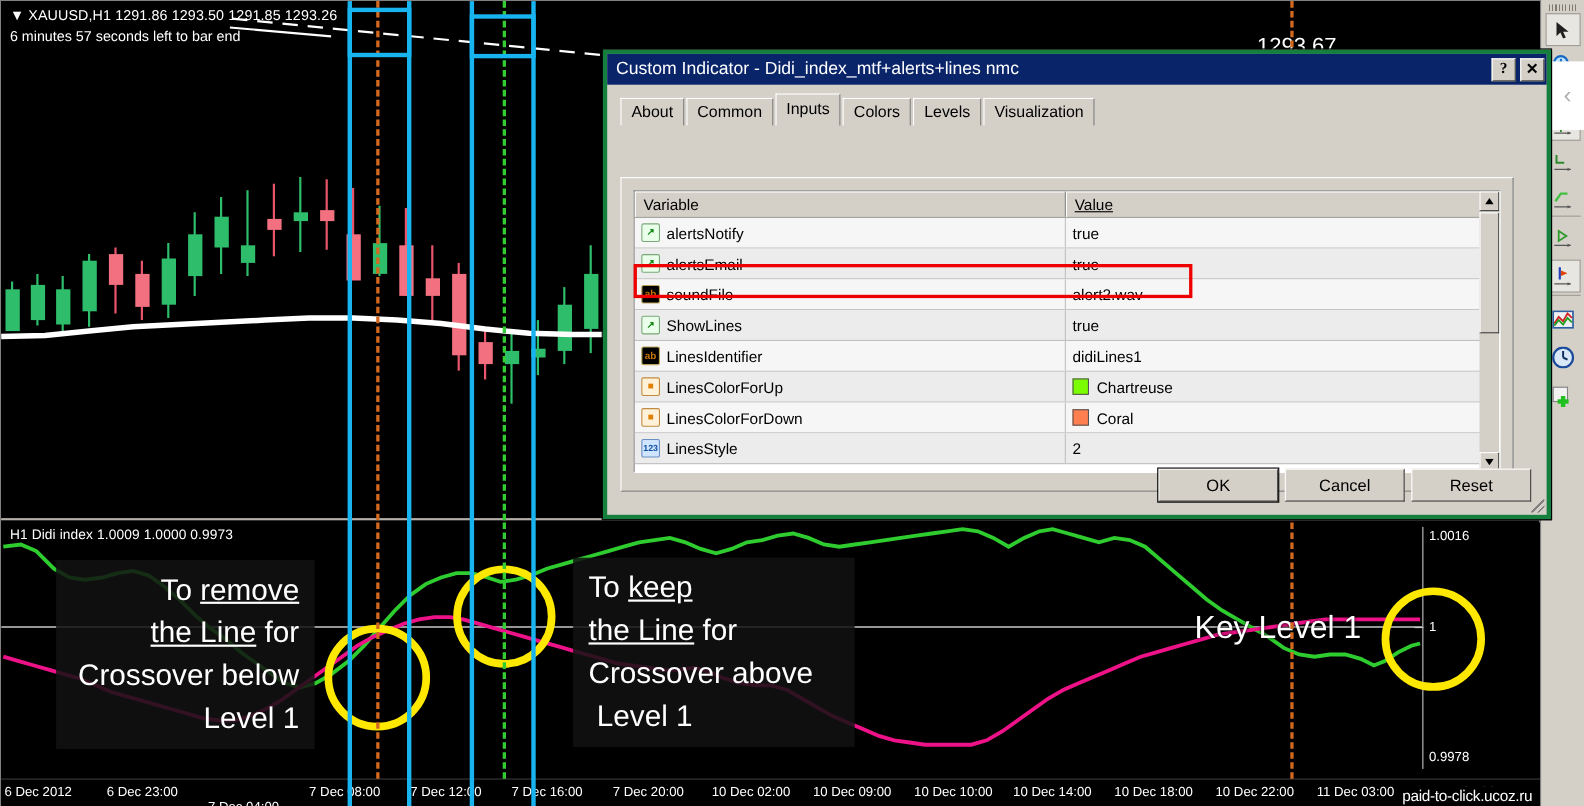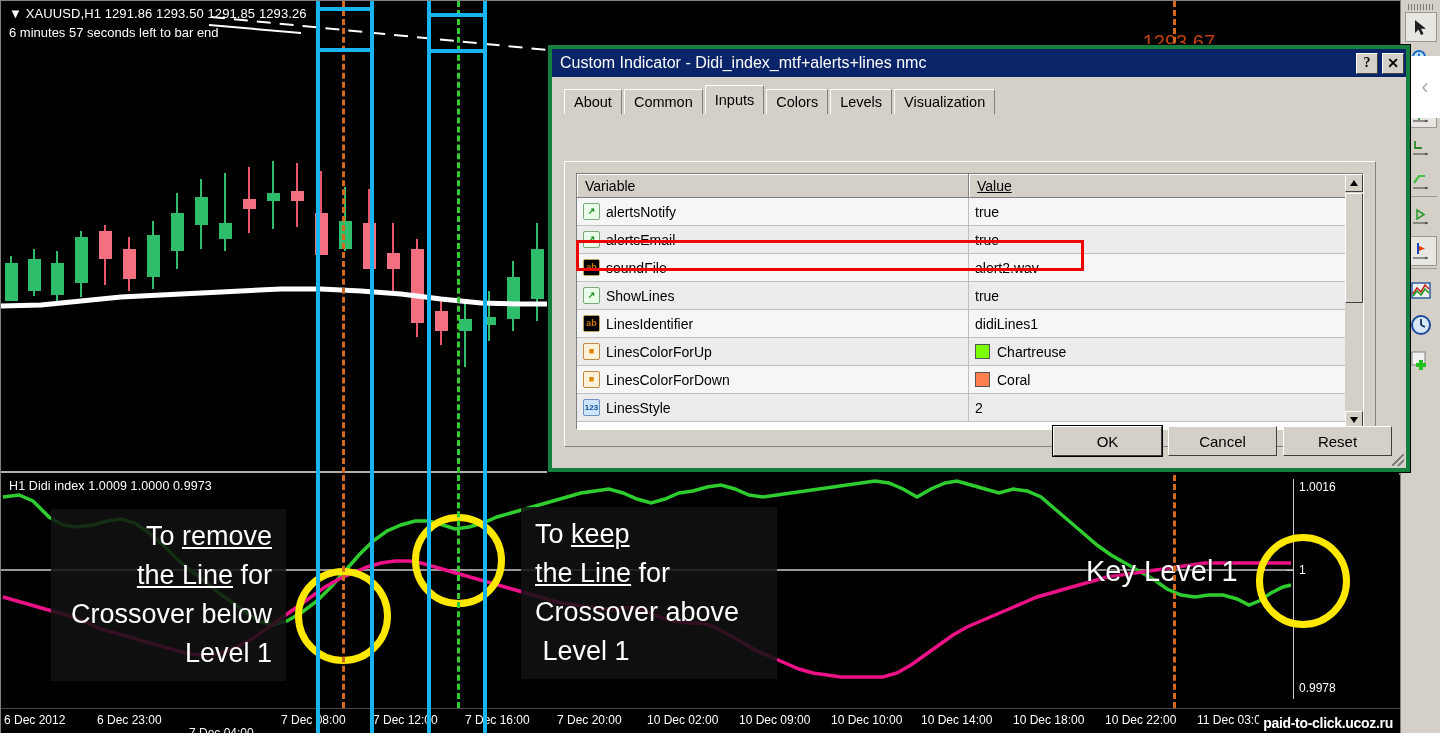--- a/index.html
+++ b/index.html
@@ -49,21 +49,21 @@
   .cyan-box {
     position:absolute; border:4px solid #18b4f0; pointer-events:none;
   }
 
   .vline-dash {
     position: absolute; width: 0; border-left: 3px dashed #d2691e;
   }
   .vline-dash.green { border-left: 3px dashed #33cc33; }
 
   .price-label {
-    position: absolute; color: #c2410c; font-size: 20px;
+    position: absolute; color: #ffffff; font-size: 20px;
     font-family: "Liberation Sans", sans-serif;
   }
 
   
   .scale-line { position:absolute; background:#c8c8c8; }
   .scale-txt { position:absolute; color:#fff; font-size:12px; white-space:nowrap; }
 
   
   .callout {
     position: absolute; background: rgba(18,18,18,0.86);
@@ -79,21 +79,21 @@
   }
   .yellow-circle {
     position: absolute; border: 7px solid #ffe800; border-radius: 50%;
     background: transparent;
   }
 
   .tick-label { position:absolute; font-size:12px; color:#fff; white-space:nowrap; }
 
   .watermark {
     position:absolute; background:#000; color:#fff;
-    font-size:14px; font-weight:bold; padding:0 4px;
+    font-size:14px; font-weight:normal; padding:0 4px;
     font-family:"Liberation Sans", sans-serif; letter-spacing:-0.3px;
   }
 
   
   .right-bar {
     position:absolute; right:0; top:0; width:40px; height:733px;
     background:#d4d0c8; border-left:1px solid #808080;
   }
   .tb-btn {
     position:absolute; left:4px; width:32px; height:30px;

